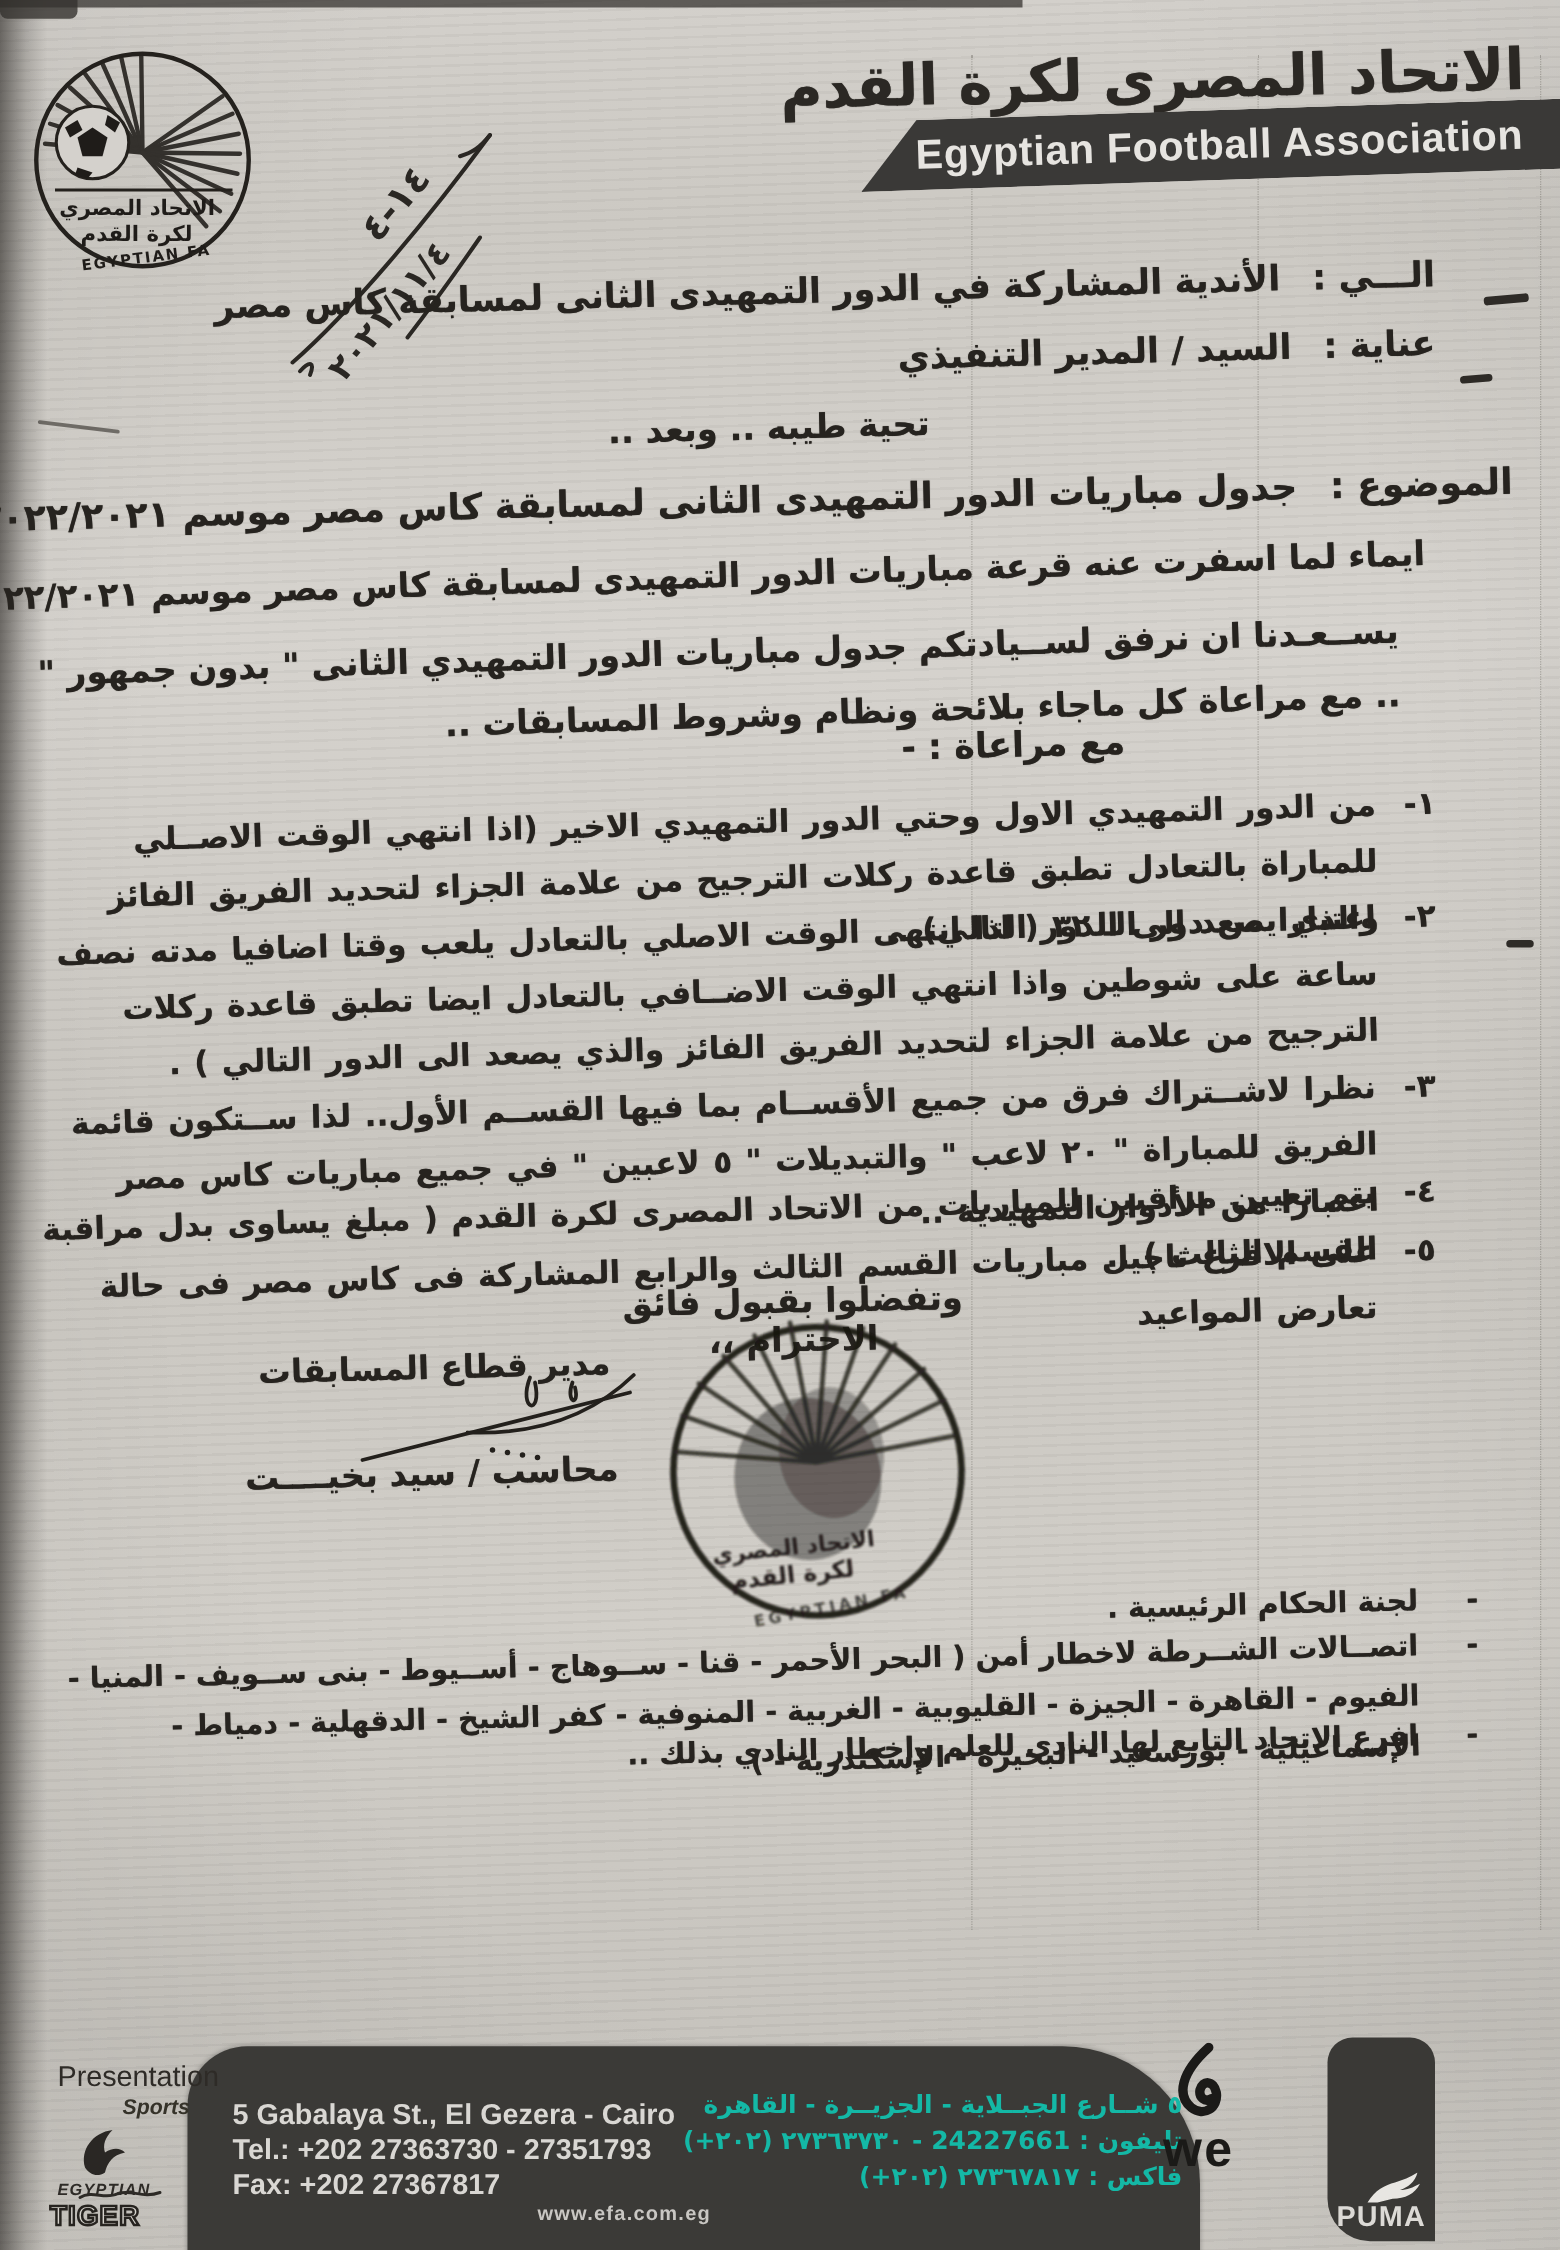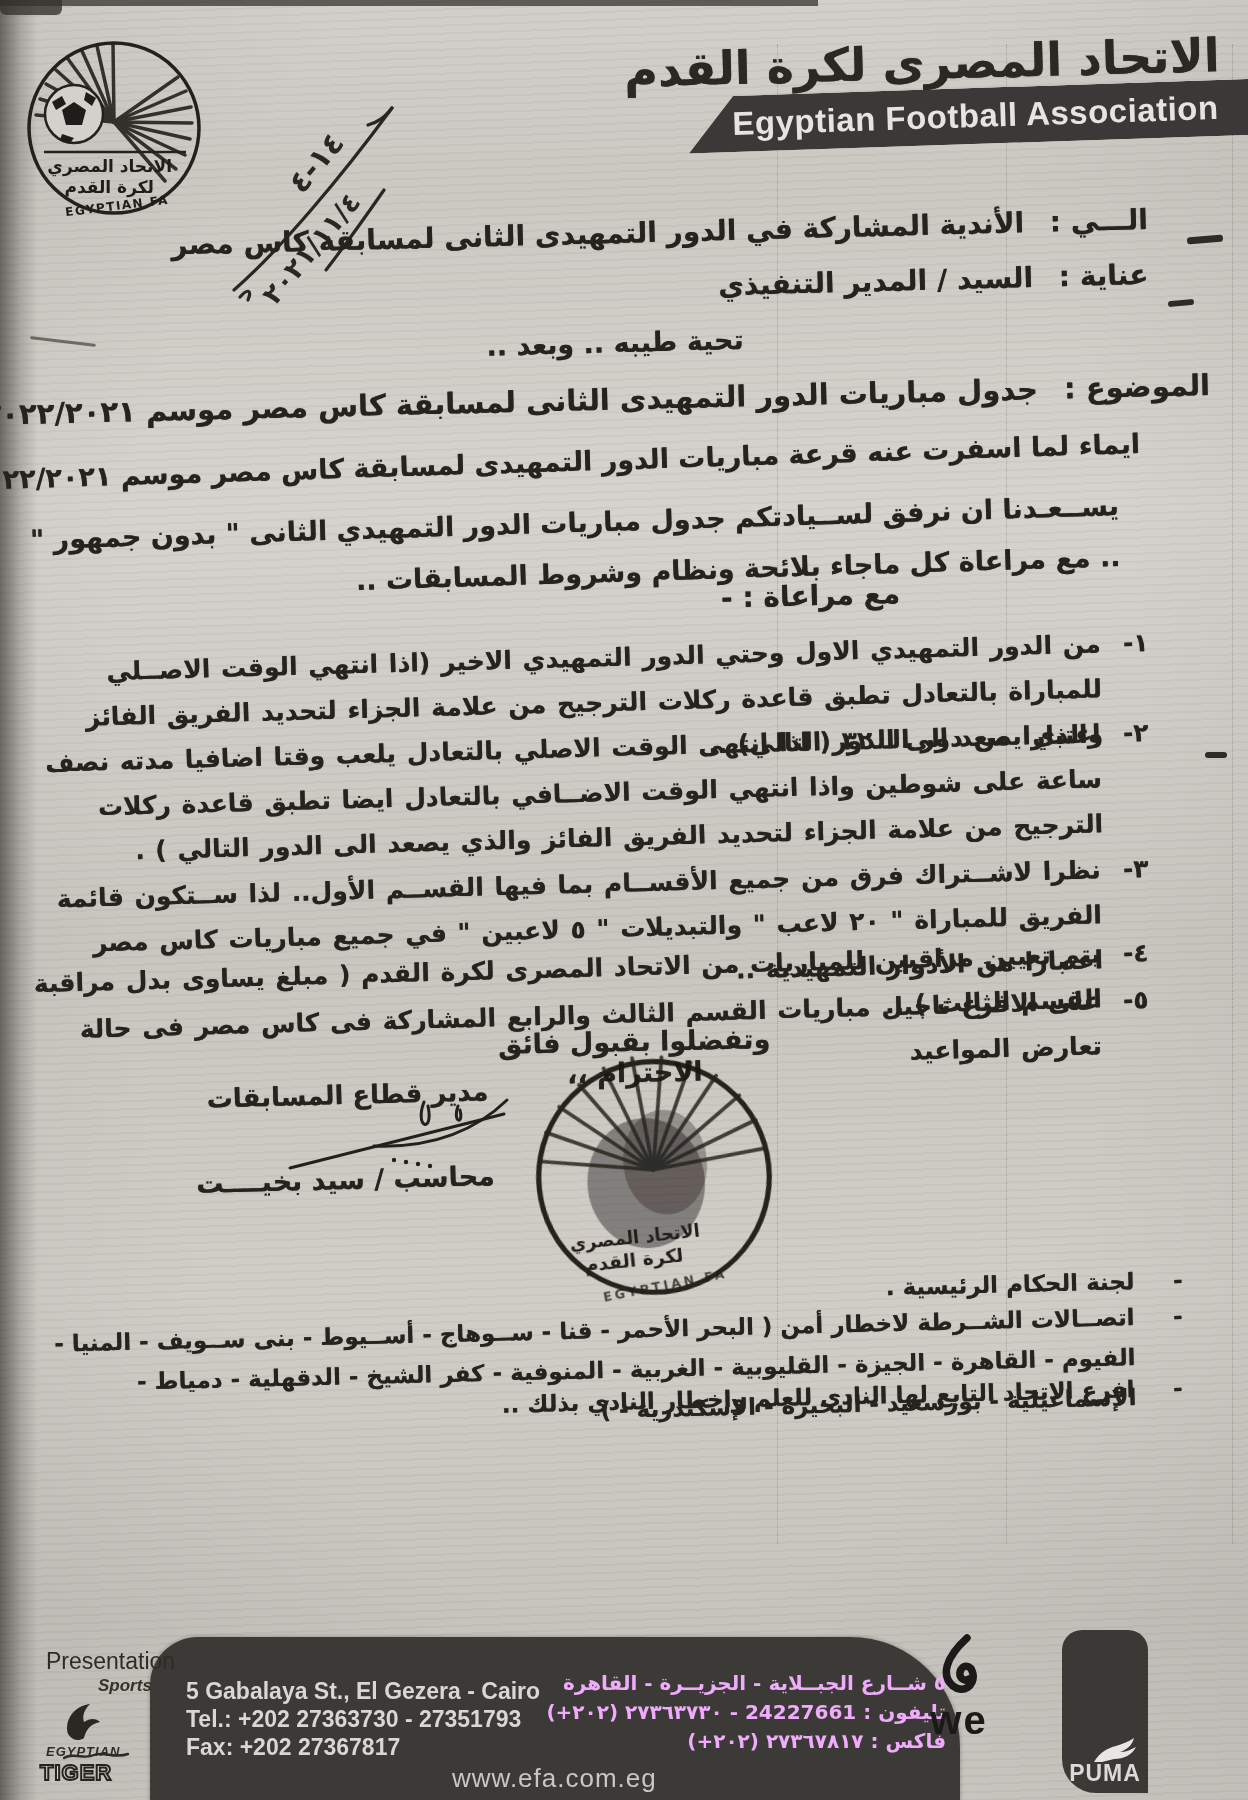--- a/index.html
+++ b/index.html
@@ -46,22 +46,22 @@
   .item .num{min-width:36px;}
   .closing{left:462px;top:1026px;width:345px;text-align:center;font-size:27px;transform:rotate(-1.2deg);}
   .sig-title{left:205px;top:1080px;width:285px;text-align:center;font-size:26px;transform:rotate(-1.5deg);}
   .sig-name{left:178px;top:1164px;width:335px;text-align:center;font-size:27px;letter-spacing:1px;transform:rotate(-1.5deg);}
   .fn{right:66px;width:1172px;display:flex;direction:rtl;gap:14px;font-size:23px;line-height:40px;transform:rotate(-1.4deg);transform-origin:right top;}
   .fn .dash{min-width:34px;font-weight:700;}
 
   
   .f-banner{left:150px;top:1637px;width:810px;height:194px;background:#3b3a37;border-radius:48px 110px 0 0;box-shadow:0 0 4px rgba(0,0,0,.3);}
   .f-en{position:absolute;left:36px;top:40px;font-family:"Liberation Sans",sans-serif;font-size:23px;font-weight:700;line-height:28px;color:#d9d7d3;white-space:nowrap;}
-  .f-ar{position:absolute;right:14px;top:32px;direction:rtl;font-size:20px;font-weight:700;line-height:29px;color:#f0abfc;white-space:nowrap;}
-  .f-web{position:absolute;left:280px;top:126px;font-family:"Liberation Sans",sans-serif;font-size:26px;font-weight:400;color:#c9c7c3;letter-spacing:1px;margin-left:22px;}
+  .f-ar{position:absolute;right:14px;top:32px;direction:rtl;font-size:20px;font-weight:700;line-height:29px;color:#14b8a6;white-space:nowrap;}
+  .f-web{position:absolute;left:280px;top:126px;font-family:"Liberation Sans",sans-serif;font-size:16px;font-weight:700;color:#c9c7c3;letter-spacing:1px;}
   .we-wrap{left:924px;top:1634px;width:70px;text-align:center;}
   .we-word{font-family:"Liberation Sans",sans-serif;font-size:40px;font-weight:700;color:#1b1a18;letter-spacing:2px;line-height:40px;}
   .r-block{left:1062px;top:1630px;width:86px;height:163px;background:#3a3936;border-radius:20px 20px 0 34px;}
   .puma-word{left:1062px;top:1760px;width:86px;text-align:center;font-family:"Liberation Sans",sans-serif;font-size:23px;font-weight:700;color:#dcdad6;letter-spacing:1px;}
   .sp-pres{left:46px;top:1648px;font-family:"Liberation Sans",sans-serif;font-size:23px;font-weight:400;color:#2e2b27;letter-spacing:0;}
   .sp-sports{left:98px;top:1676px;font-family:"Liberation Sans",sans-serif;font-size:17px;font-weight:700;color:#353229;font-style:italic;}
   .sp-egy{left:46px;top:1744px;font-family:"Liberation Sans",sans-serif;font-size:13px;font-weight:700;font-style:italic;color:#2e2b27;letter-spacing:1px;}
   .sp-tiger{left:40px;top:1760px;font-family:"Liberation Sans",sans-serif;font-size:22px;font-weight:800;color:#d6d3cd;-webkit-text-stroke:2px #26231f;letter-spacing:1px;}
 </style>
 </head>

